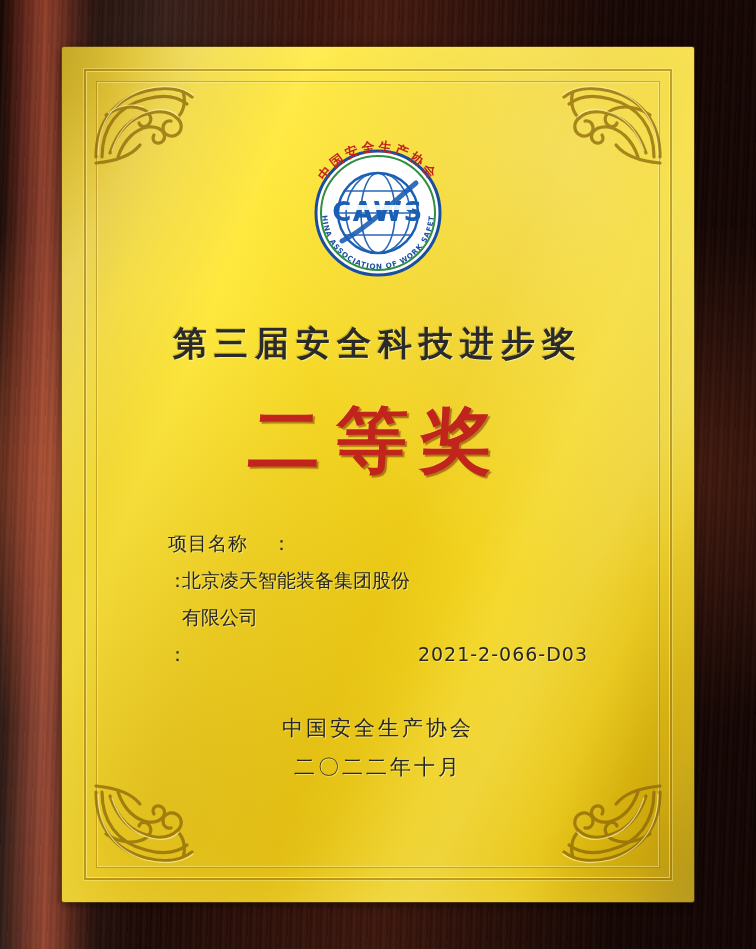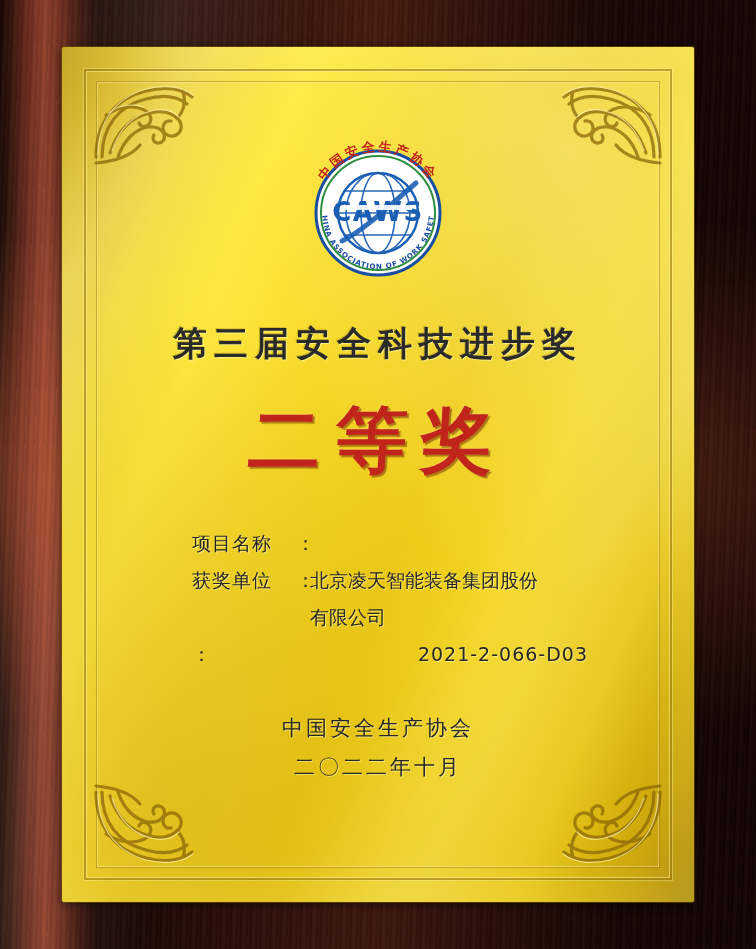--- a/index.html
+++ b/index.html
@@ -167,21 +167,20 @@
   .fields {
     margin-top: 36px;
     width: 420px;
     color: #262626;
     font-size: 19px;
     line-height: 1.95;
   }
   .field-row {
     display: flex;
     align-items: flex-start;
-    margin-left: 24px;
   }
   .field-label {
     width: 104px;
     flex: 0 0 104px;
     letter-spacing: 1px;
     text-shadow: 1px 1px 0 rgba(255,255,190,0.5);
   }
   .field-label.spaced {
     letter-spacing: 1px;
   }
@@ -332,21 +331,20 @@
       <div class="fields">
 
         <div class="field-row">
           <div class="field-label">项目名称</div>
           <div class="field-colon">：</div>
           <div class="field-value">
           </div>
         </div>
 
         <div class="field-row">
-          <div class="field-label">获奖单位</div>
           <div class="field-colon">：</div>
           <div class="field-value">
             <span>北京凌天智能装备集团股份</span>
             <span class="line2">有限公司</span>
           </div>
         </div>
 
         <div class="field-row">
           <div class="field-colon">：</div>
           <div class="field-value code">2021-2-066-D03</div>

